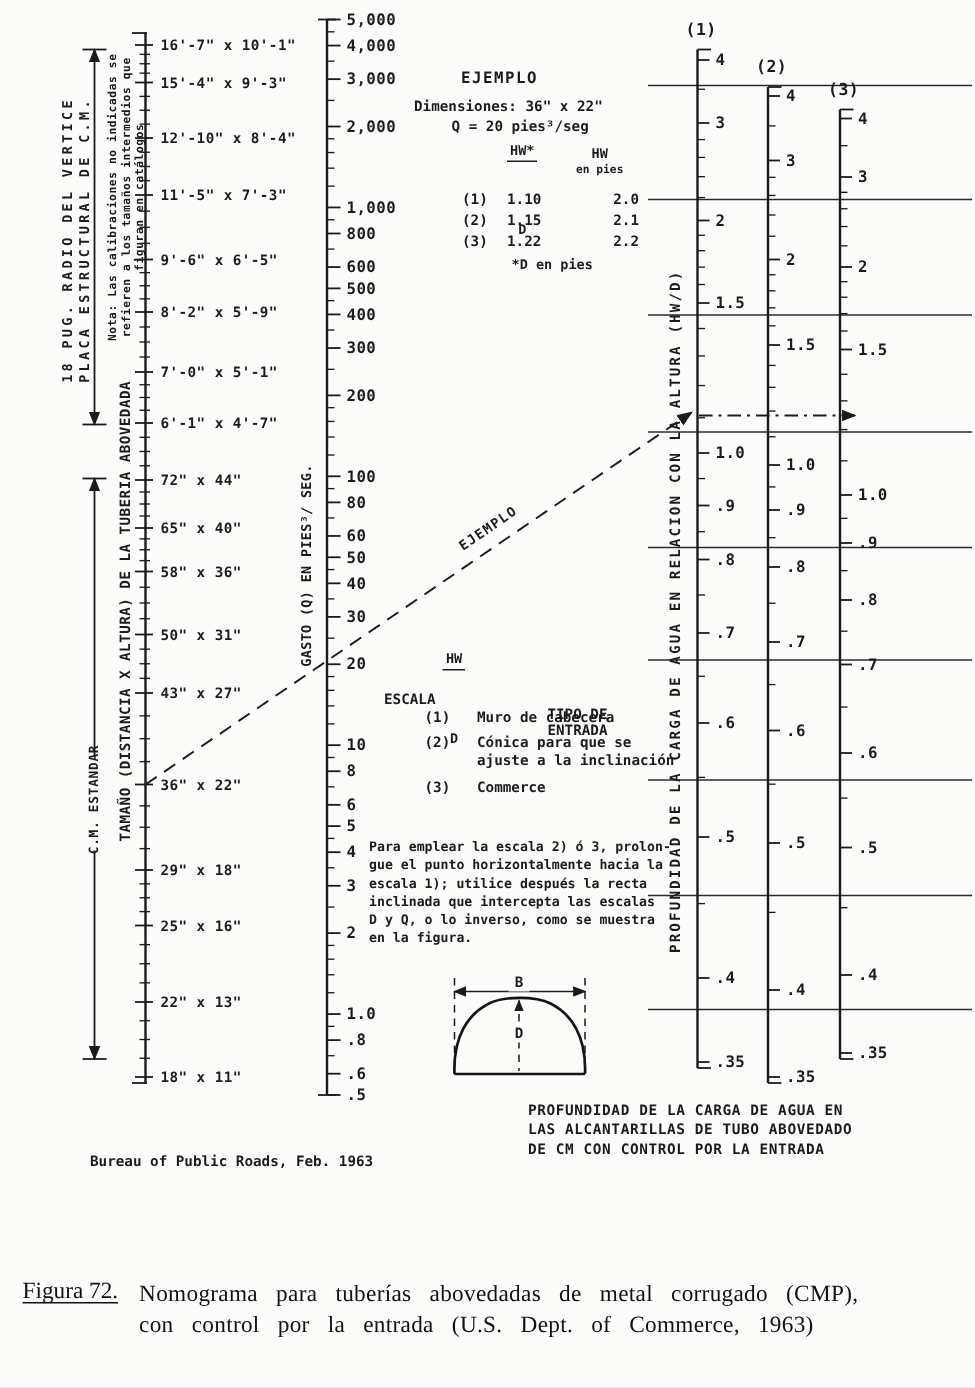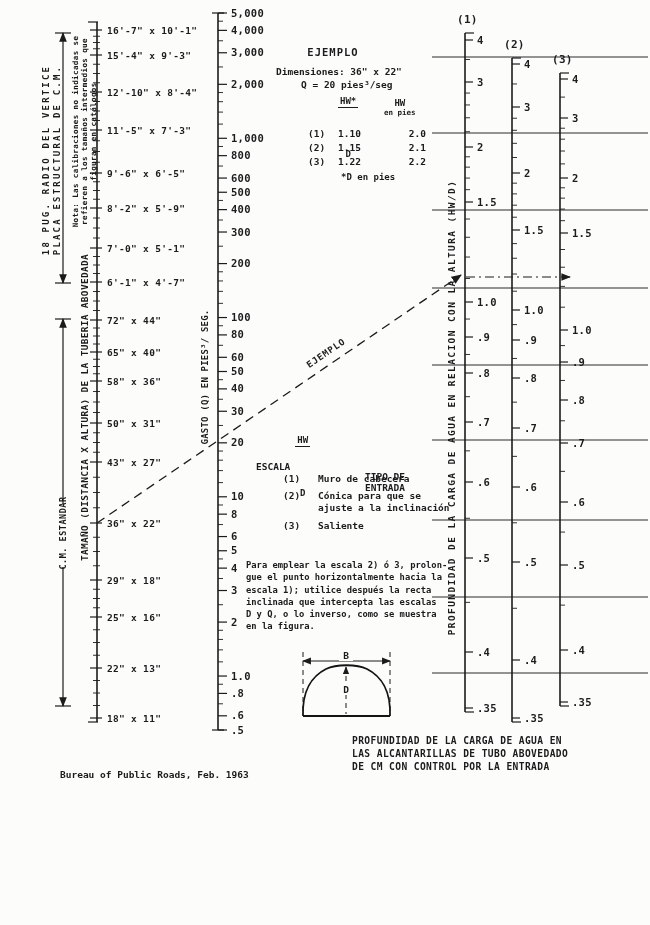--- a/index.html
+++ b/index.html
@@ -487,33 +487,38 @@
     <span class="num">(1)</span>
     <span class="txt">Muro de cabecera</span>
   </div>
   <div class="ent-row" style="top:490px;">
     <span class="num">(2)</span>
     <span class="txt">Cónica para que se
 ajuste a la inclinación</span>
   </div>
   <div class="ent-row" style="top:520px;">
     <span class="num">(3)</span>
-    <span class="txt">Saliente</span>
+    <span class="txt">Commerce</span>
   </div>
 
   <div class="t instr">Para emplear la escala 2) ó 3, prolon-
 gue el punto horizontalmente hacia la
 escala 1); utilice después la recta
 inclinada que intercepta las escalas
 D y Q, o lo inverso, como se muestra
 en la figura.</div>
 
   <div class="t exline-label">EJEMPLO</div>
 
   <div class="t arch-b">B</div>
   <div class="t arch-d">D</div>
 
   <div class="t result-caption">PROFUNDIDAD DE LA CARGA DE AGUA EN
 LAS ALCANTARILLAS DE TUBO ABOVEDADO
 DE CM CON CONTROL POR LA ENTRADA</div>
   <div class="t credit">Bureau of Public Roads, Feb. 1963</div>
+  <div class="t fig-caption">
+    <div class="fig-label">Figura 72.</div>
+    <div class="fig-text">Nomograma para tuberías abovedadas de metal corrugado (CMP),
+con control por la entrada (U.S. Dept. of Commerce, 1963)</div>
+  </div>
 
 </div>
 
 </body></html>

